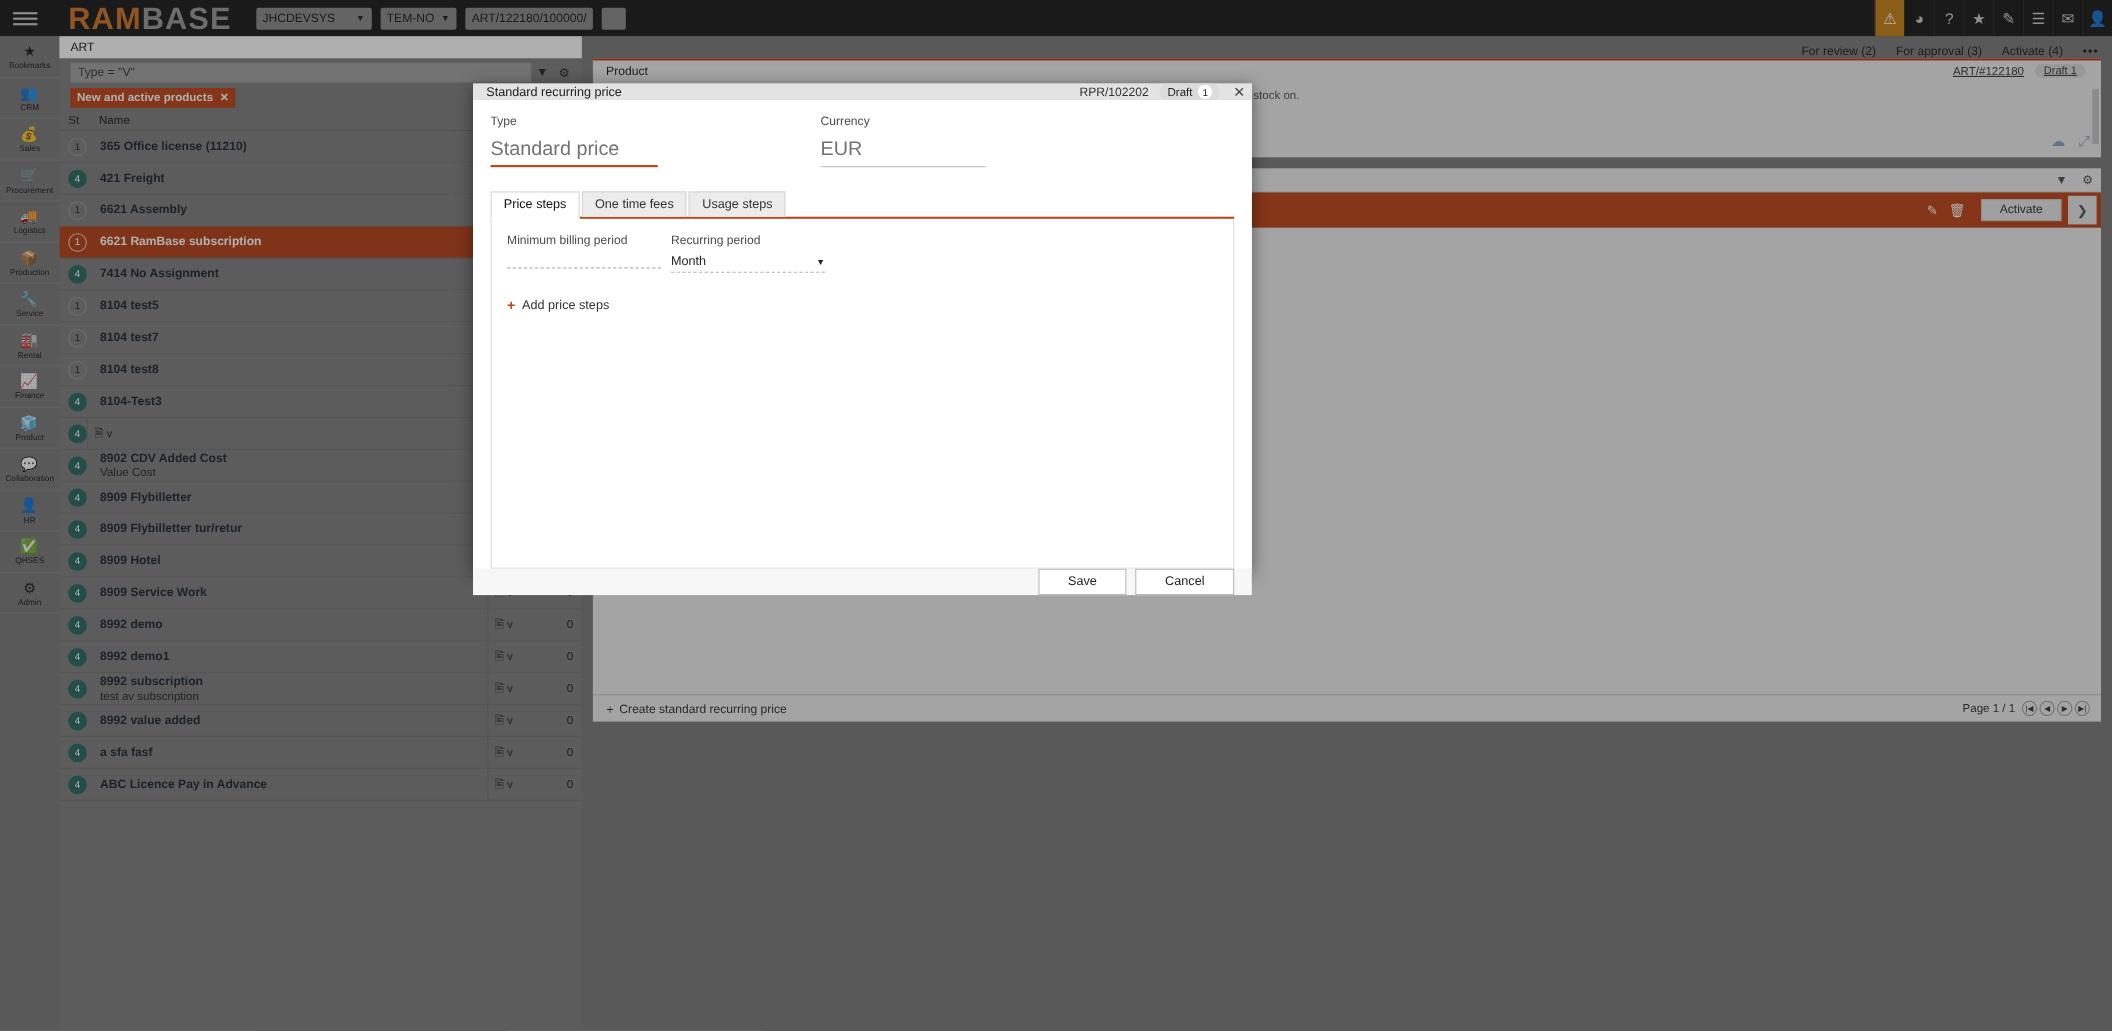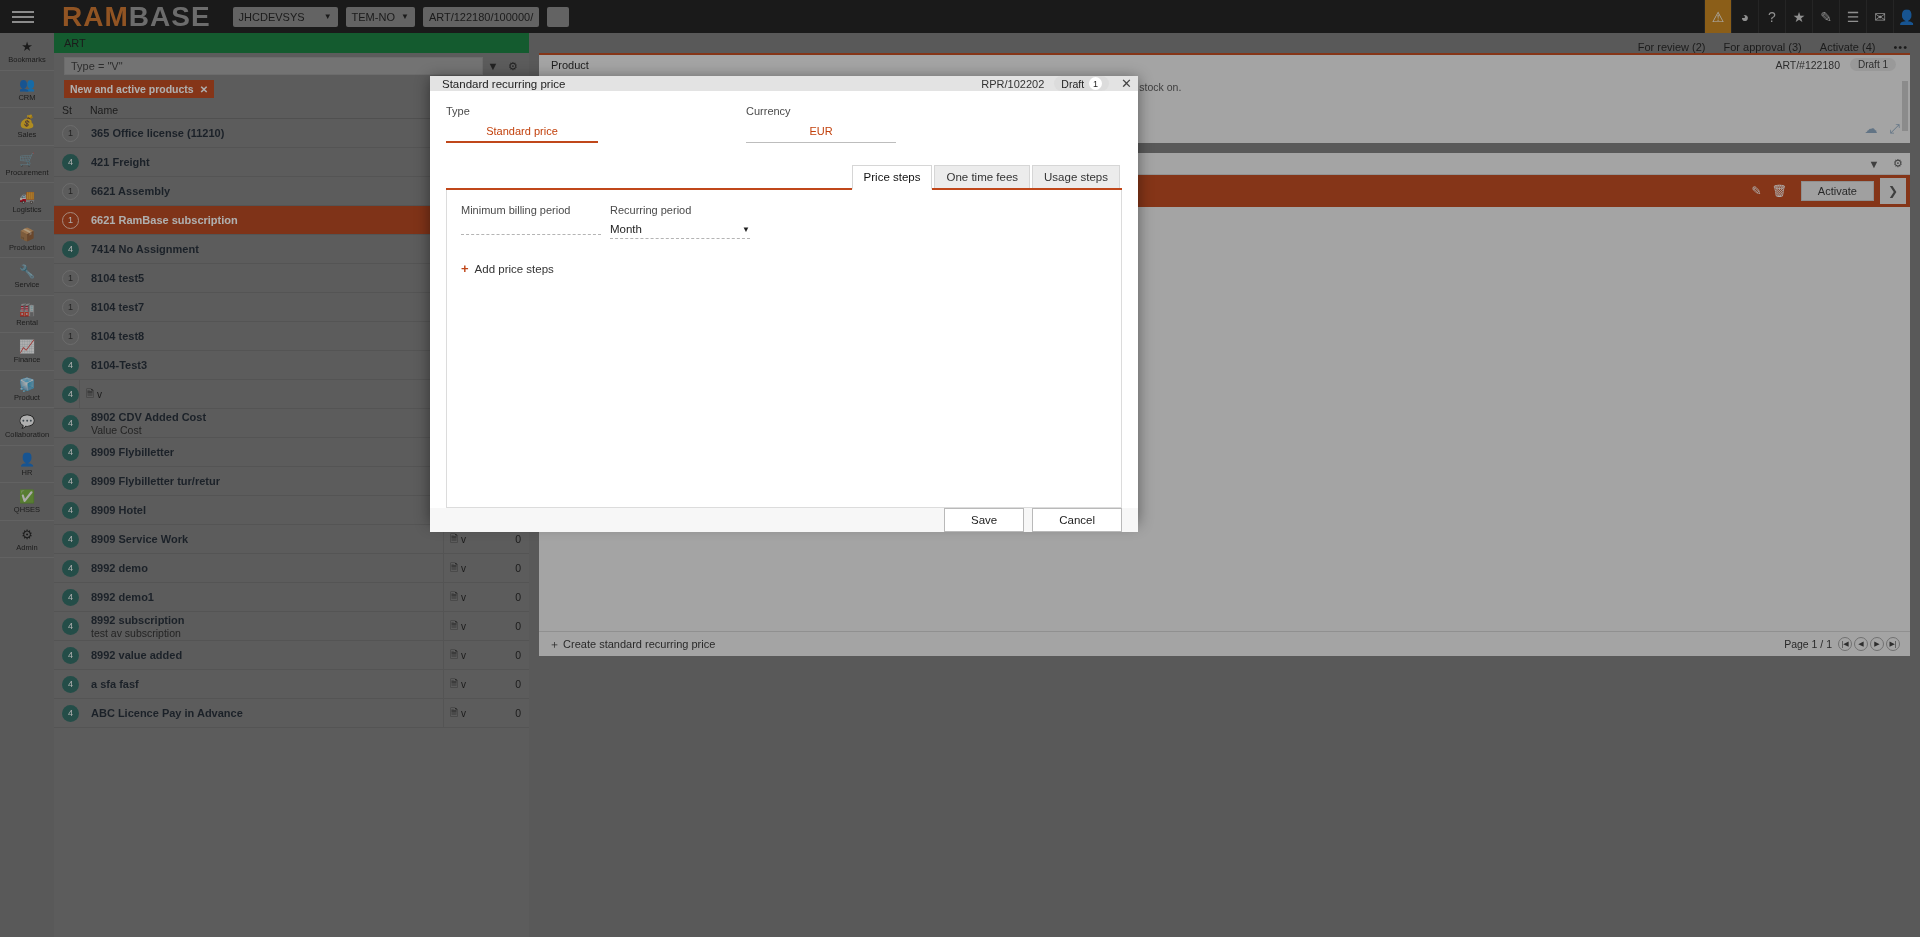--- a/index.html
+++ b/index.html
@@ -50,21 +50,21 @@
   }
   .sbItem .ic{ font-size:13px; line-height:13px; }
   .sbItem .lb{ font-size:7.5px; margin-top:2px; white-space:nowrap;}
   
   #leftPanel{
     position:absolute; top:33px; left:54px; width:475px; height:904px;
     background:#818181;
   }
   .panelHead{
     height:20px; padding-left:10px; display:flex; align-items:center;
-    font-size:11px; color:#1f1f1f; background:#15803d;
+    font-size:11px; color:#1f1f1f; background:#ffffff;
   }
   .searchRow{ display:flex; align-items:center; padding:4px 6px 0 10px; }
   .searchBox{
     flex:1; height:18px; background:#a5a5a5; border:1px solid #999;
     font-size:11px; color:#3a3a3a; padding:0 6px; display:flex; align-items:center;
   }
   .iconBtn{ width:20px; height:18px; display:flex; align-items:center; justify-content:center;
     font-size:11px; color:#2a2a2a; cursor:pointer;}
   .chipRow{ padding:5px 0 4px 10px; }
   .chip{
@@ -117,21 +117,21 @@
     padding:0 12px; justify-content:space-between;
   }
   .mtRight{ display:flex; gap:18px; align-items:center;}
   .mtRight span{ cursor:pointer;}
   .mtRight .dots{ letter-spacing:1px;}
   .prodHeader{
     margin:0 10px; background:#efefef; border-top:2px solid #c0471a; height:90px; position:relative;
   }
   .prodTitle{ font-size:11px; color:#1f1f1f; padding:4px 0 0 12px;}
   .prodSub{ position:absolute; right:14px; top:3px; font-size:10.5px; color:#3a3a3a;
-    display:flex; gap:10px; align-items:center;}
+    display:flex; gap:10px; align-items:center;text-decoration:underline;}
   .draftPill{ background:#dedede; border-radius:9px; padding:1px 8px; font-size:10px;}
   .prodCols{ display:flex; font-size:10.5px; color:#555; padding:10px 0 0 12px; gap:0;}
   .prodCols .c{ }
   .scrollStub{ position:absolute; right:2px; top:26px; width:6px; height:50px; background:#c9c9c9;}
   .cloudIcons{ position:absolute; right:10px; bottom:6px; display:flex; gap:12px; color:#8aa6c0; font-size:13px;}
   .searchBar2{
     margin:10px 10px 0 10px; background:#efefef; height:22px; display:flex; align-items:center;
     border-bottom:1px solid #d5d5d5;
   }
   .searchBar2 .sp{ flex:1;}
@@ -174,25 +174,25 @@
   .mHead .pill{ background:#dcdcdc; border-radius:9px; font-size:10.5px; padding:1px 7px;
     display:flex; align-items:center; gap:5px;}
   .mHead .pill .cnt{ background:#fff; border-radius:50%; width:13px; height:13px;
     display:flex; align-items:center; justify-content:center; font-size:9px;}
   .mHead .close{ margin-left:12px; font-size:13px; color:#444; cursor:pointer;}
   .mBody{ flex:1; padding:14px 16px 0 16px; background:#fff;}
   .fieldsRow{ display:flex; gap:0; }
   .fld{ width:152px; margin-right:0;}
   .fld.w2{ width:150px; margin-left:0;}
   .fldLabel{ font-size:11px; color:#4a4a4a; }
-  .fldVal{ font-size:11px; color:#c2410c; padding-top:8px;text-align:center;}
+  .fldVal{ font-size:18px; color:#737373; padding-top:8px;}
   .underline{ height:2px; background:#c0471a; margin-top:4px; width:152px;}
   .underline.gray{ background:#bdbdbd; height:1px; margin-top:5px; width:150px;}
   .fldSpacer{ width:148px;}
-  .tabBar{ display:flex; margin-top:20px; align-items:flex-end; border-bottom:2px solid #c0471a;justify-content:flex-end;}
+  .tabBar{ display:flex; margin-top:20px; align-items:flex-end; border-bottom:2px solid #c0471a;}
   .tab{
     font-size:11.5px; padding:5px 11px; background:#ececec; border:1px solid #d6d6d6;
     border-bottom:none; color:#333; cursor:pointer; margin-right:2px;
   }
   .tab.active{ background:#fff; border:1px solid #d6d6d6; border-bottom:2px solid #fff;
     position:relative; top:2px; color:#111;}
   .tabPanel{ border:1px solid #dcdcdc; border-top:none; height:318px; padding:14px 14px 0 14px;
     background:#fff;}
   .tpRow{ display:flex; }
   .tpField{ width:140px;}

